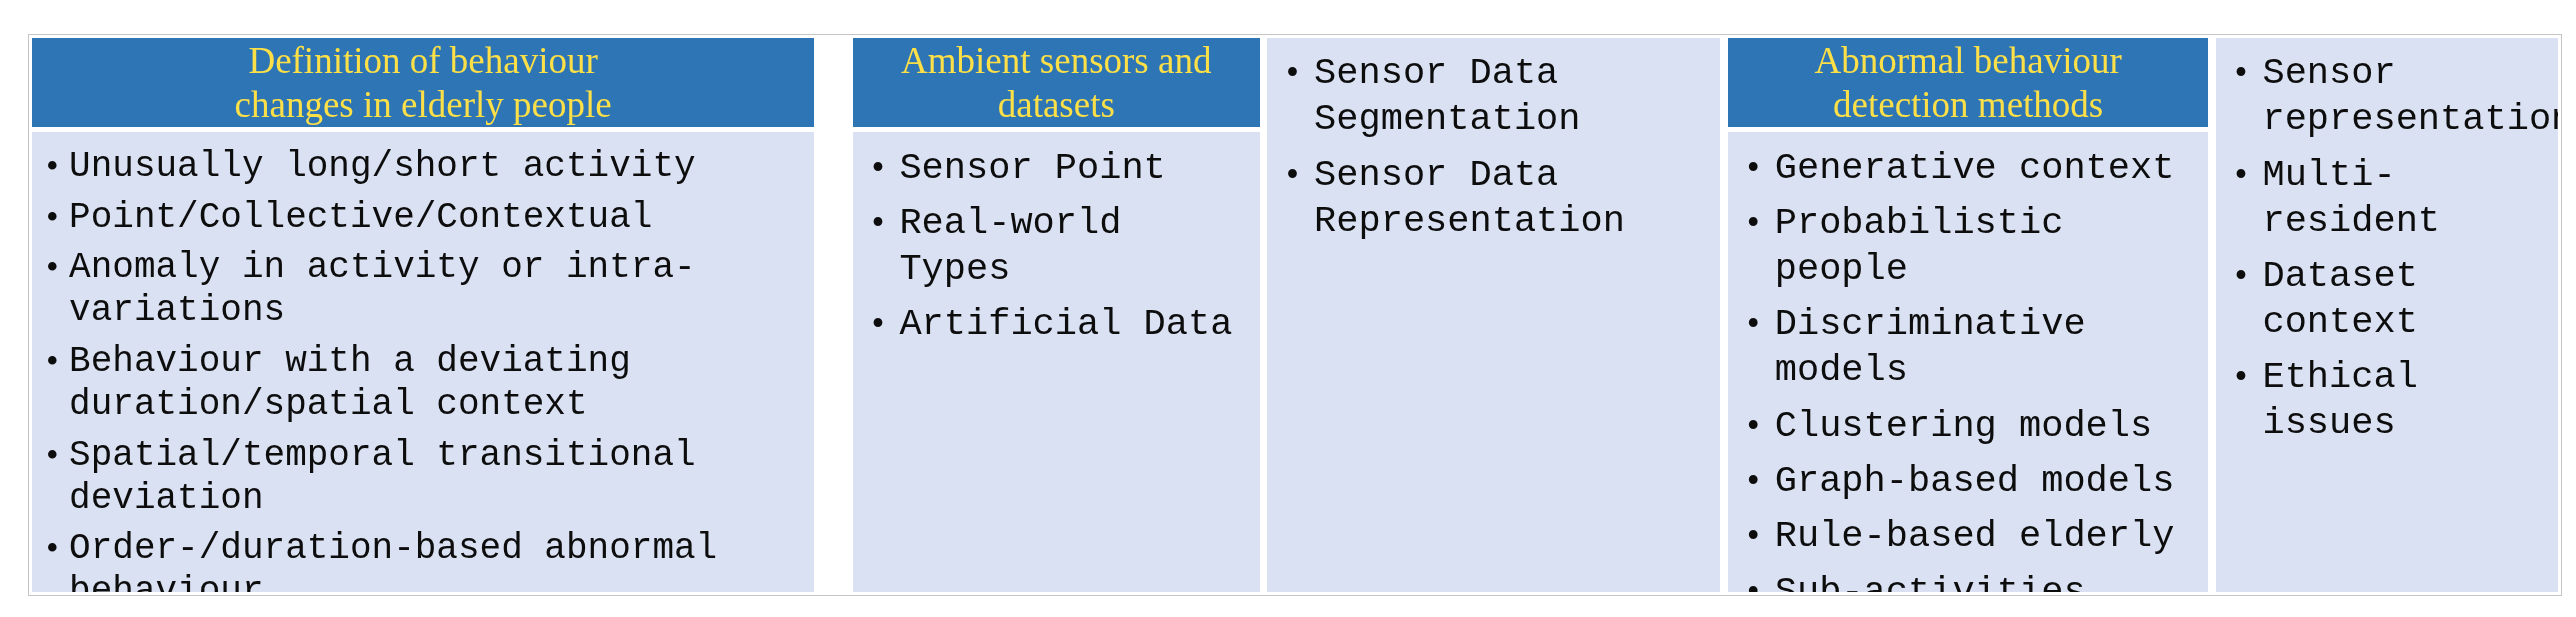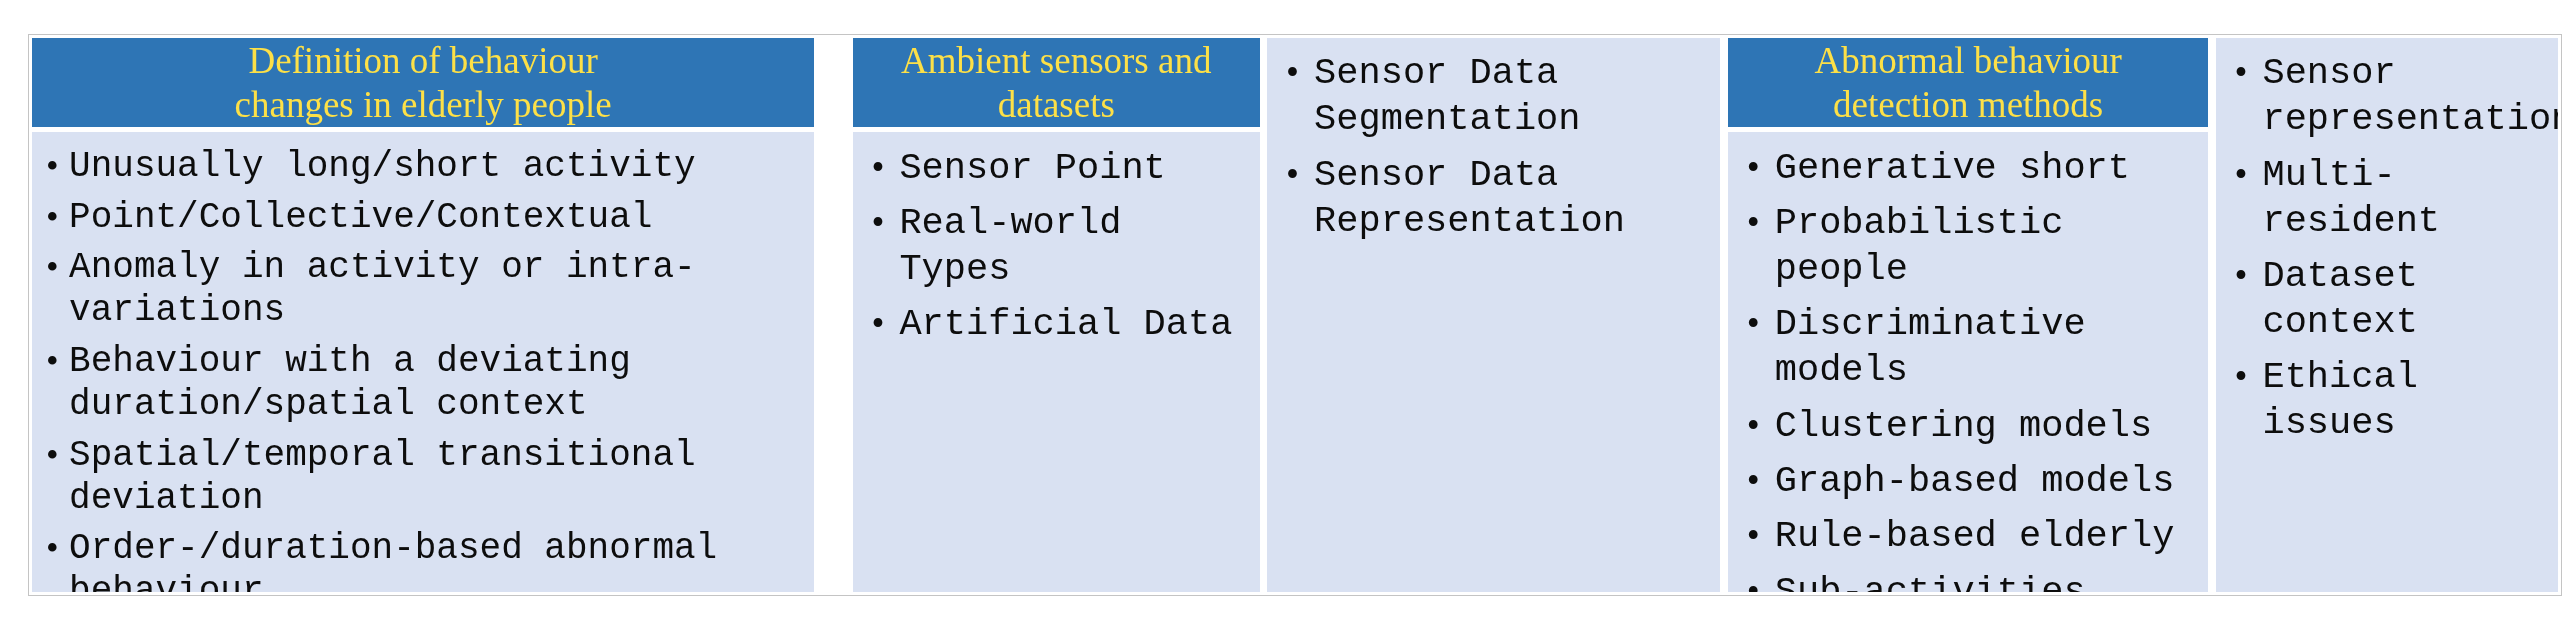--- a/index.html
+++ b/index.html
@@ -161,21 +161,21 @@
 Representation</span>
             </div>
           </div>
         </div>
         <div class="col col-4">
           <div class="hdr">Abnormal behaviour
 detection methods</div>
           <div class="cell">
             <div class="li">
               <span class="dot">•</span>
-              <span class="txt">Generative short</span>
+              <span class="txt">Generative context</span>
             </div>
             <div class="li">
               <span class="dot">•</span>
               <span class="txt">Probabilistic people</span>
             </div>
             <div class="li">
               <span class="dot">•</span>
               <span class="txt">Discriminative models</span>
             </div>
             <div class="li">

